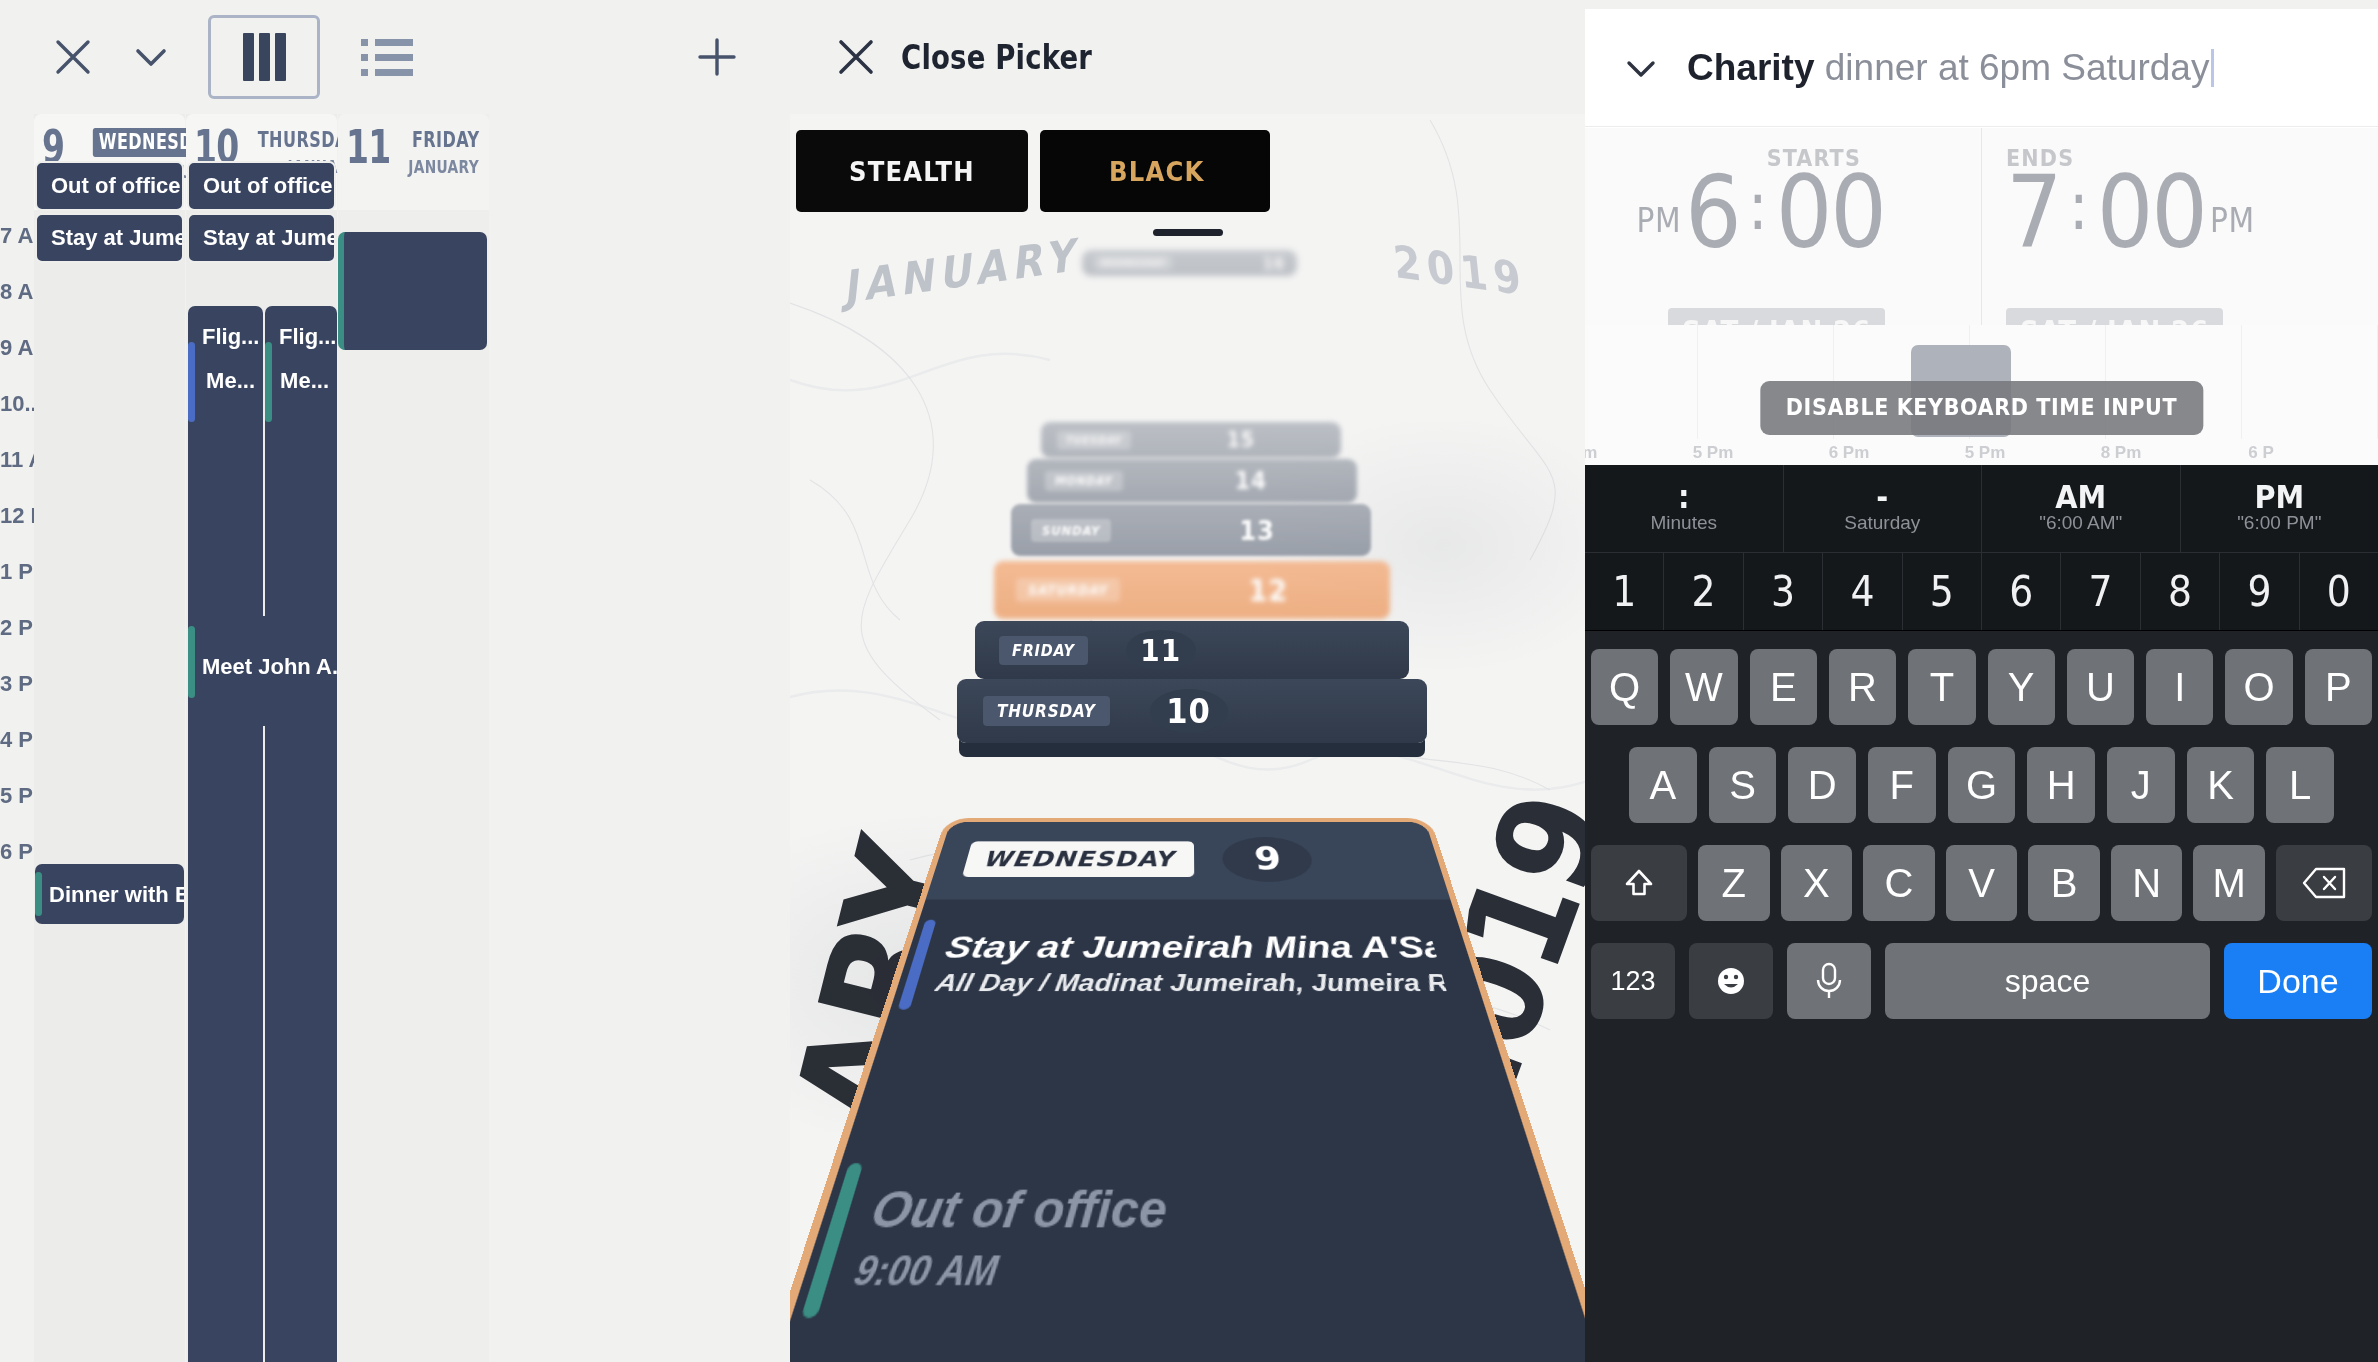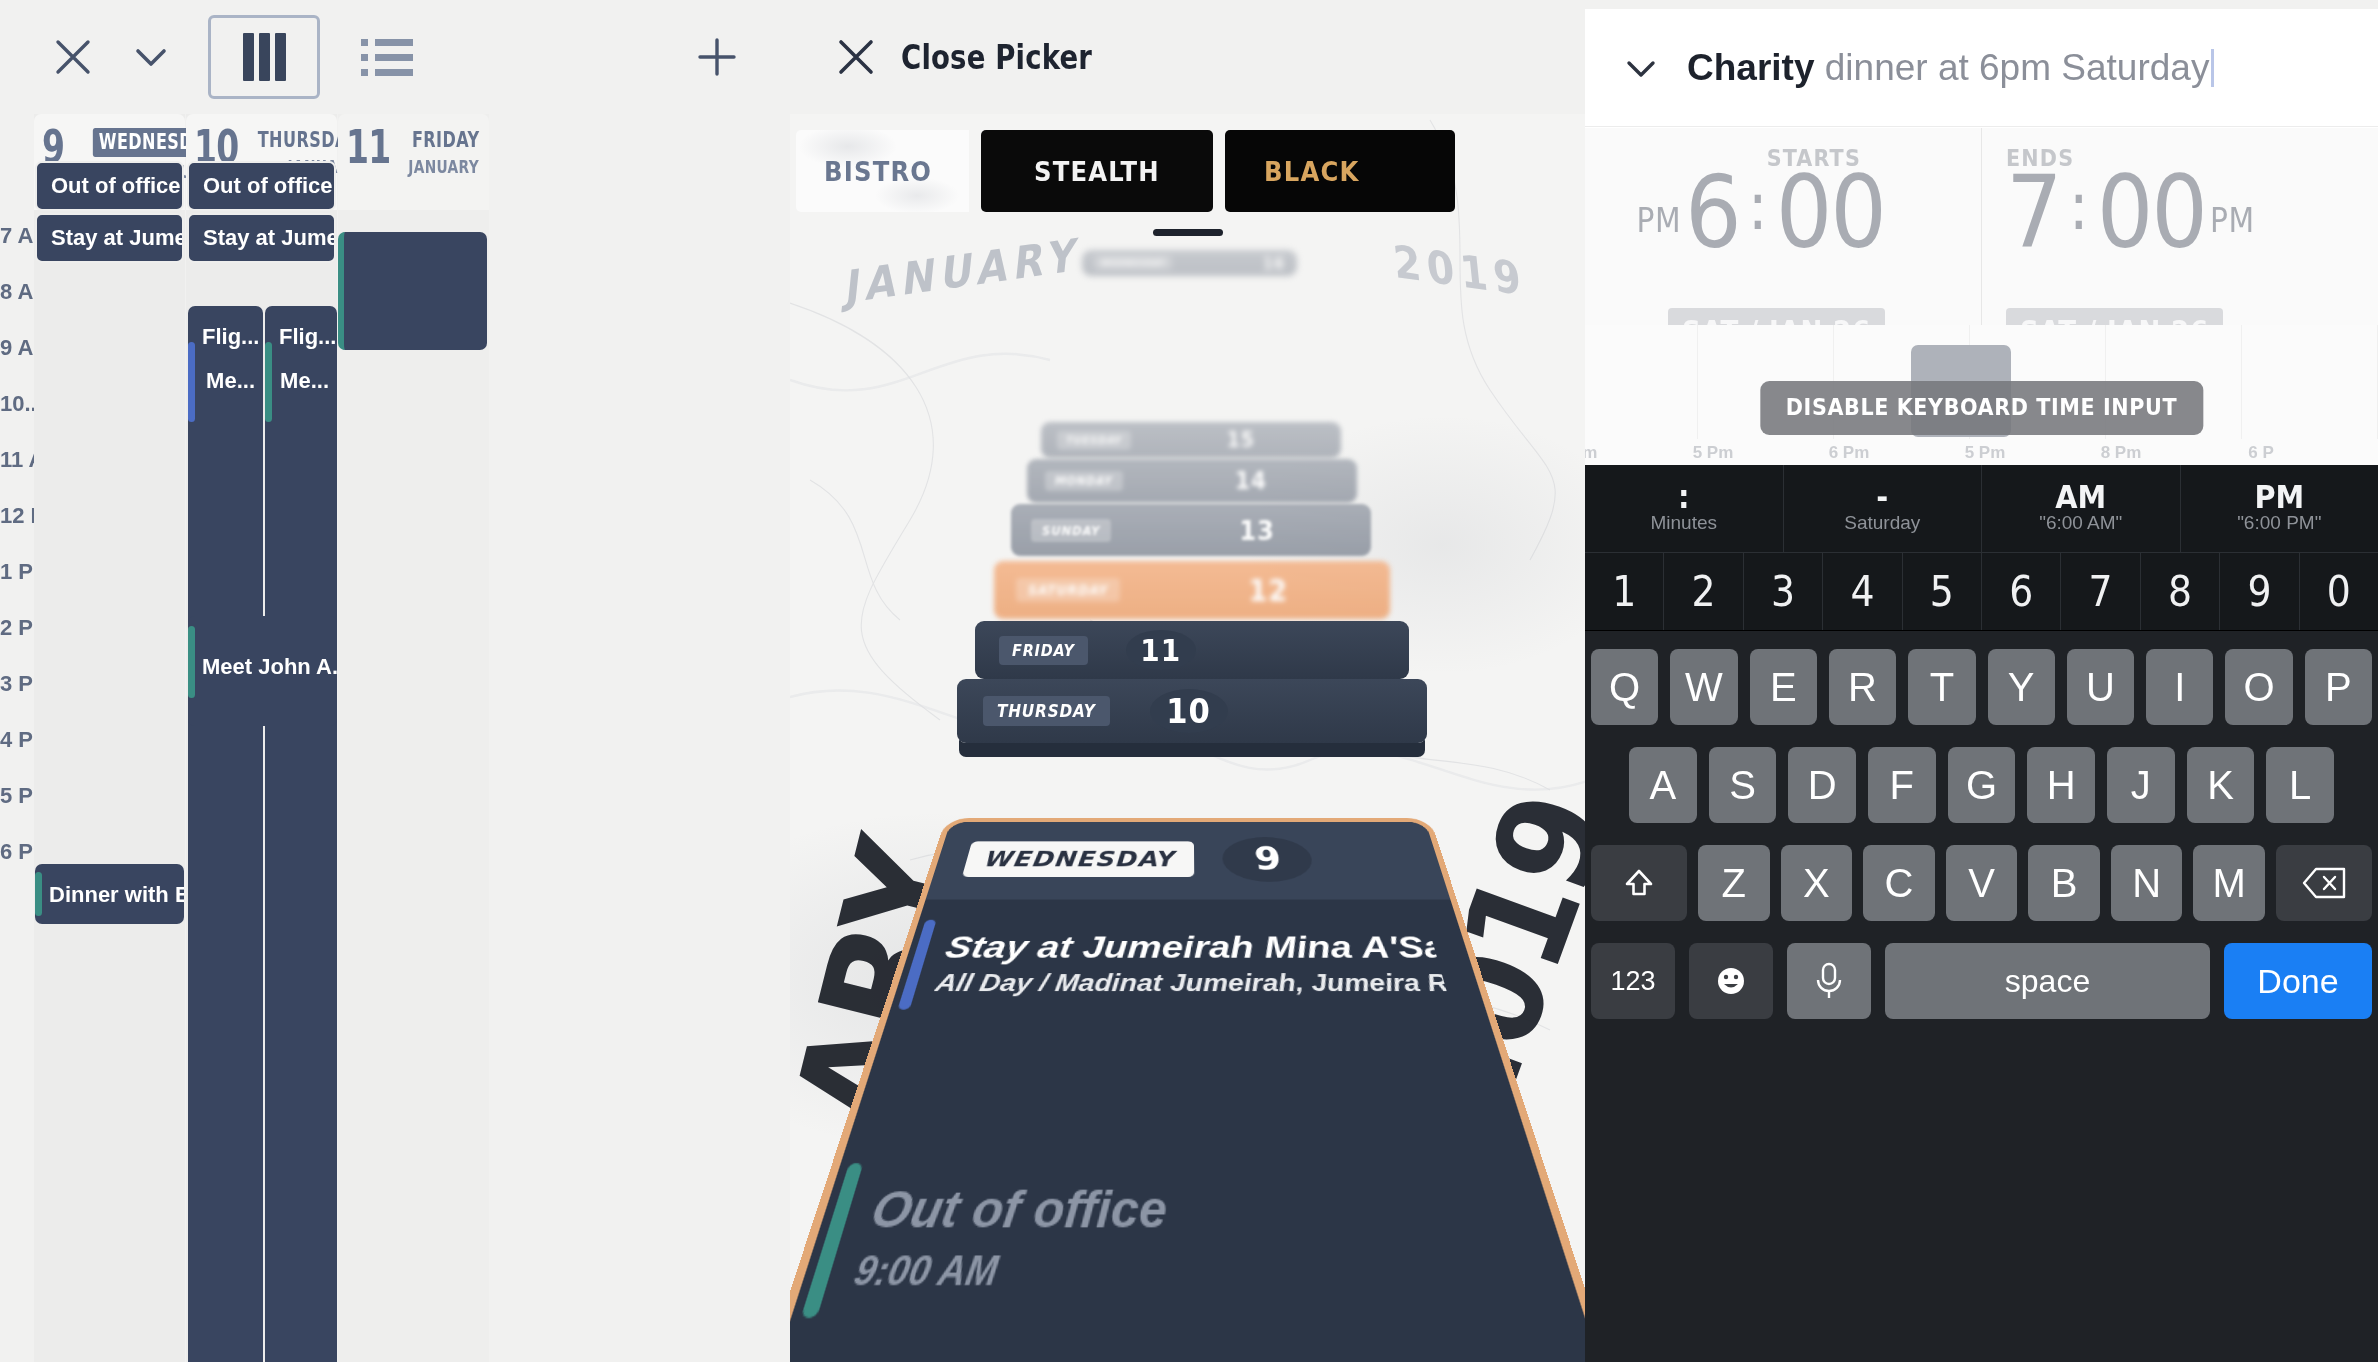--- a/index.html
+++ b/index.html
@@ -182,21 +182,21 @@
     width: 173px;
     background:
       radial-gradient(ellipse 70px 30px at 30% 20%, rgba(150,155,165,.20), transparent 70%),
       radial-gradient(ellipse 60px 26px at 70% 80%, rgba(150,155,165,.18), transparent 70%),
       #fbfbfb;
     color: #6a7790;
     justify-content: flex-start; padding-left: 28px;
     border-top-right-radius: 0; border-bottom-right-radius: 0;
   }
   .theme-btn.stealth { width: 232px; background: #0a0a0a; color: #f4f4f4; }
-  .theme-btn.black   { width: 230px; background: #060606; color: #d8a55f; justify-content:flex-start; padding-left: 39px;}
+  .theme-btn.black   { width: 230px; background: #060606; color: #d8a55f; justify-content:flex-start; padding-left: 69px;}
 
   
   .scene {
     position: absolute; left: 0; top: 0; width: 795px; height: 1362px;
     background:
       radial-gradient(ellipse 420px 260px at 18% 72%, rgba(120,126,138,.13), transparent 65%),
       radial-gradient(ellipse 300px 200px at 82% 40%, rgba(120,126,138,.10), transparent 65%),
       radial-gradient(ellipse 260px 170px at 60% 95%, rgba(120,126,138,.12), transparent 65%),
       #f4f4f3;
   }
@@ -656,21 +656,20 @@
     <div class="pk-toolbar">
       <span class="pk-close-ic">
         <svg width="42" height="42" viewBox="0 0 42 42">
             <path d="M6 6 L36 36 M36 6 L6 36" stroke="#2b3344" stroke-width="3.6" fill="none" stroke-linecap="round"></path>
           </svg>
       </span>
       <span class="pk-close-lb">Close Picker</span>
     </div>
 
     <div class="theme-row">
-      <div class="theme-btn bistro">BISTRO</div>
       <div class="theme-btn stealth">STEALTH</div>
       <div class="theme-btn black">BLACK</div>
     </div>
   </div>
 
   <div class="edit-pane">
 
     <div class="ed-title-row">
       <span class="ed-chev">
         <svg width="40" height="40" viewBox="0 0 40 40">

